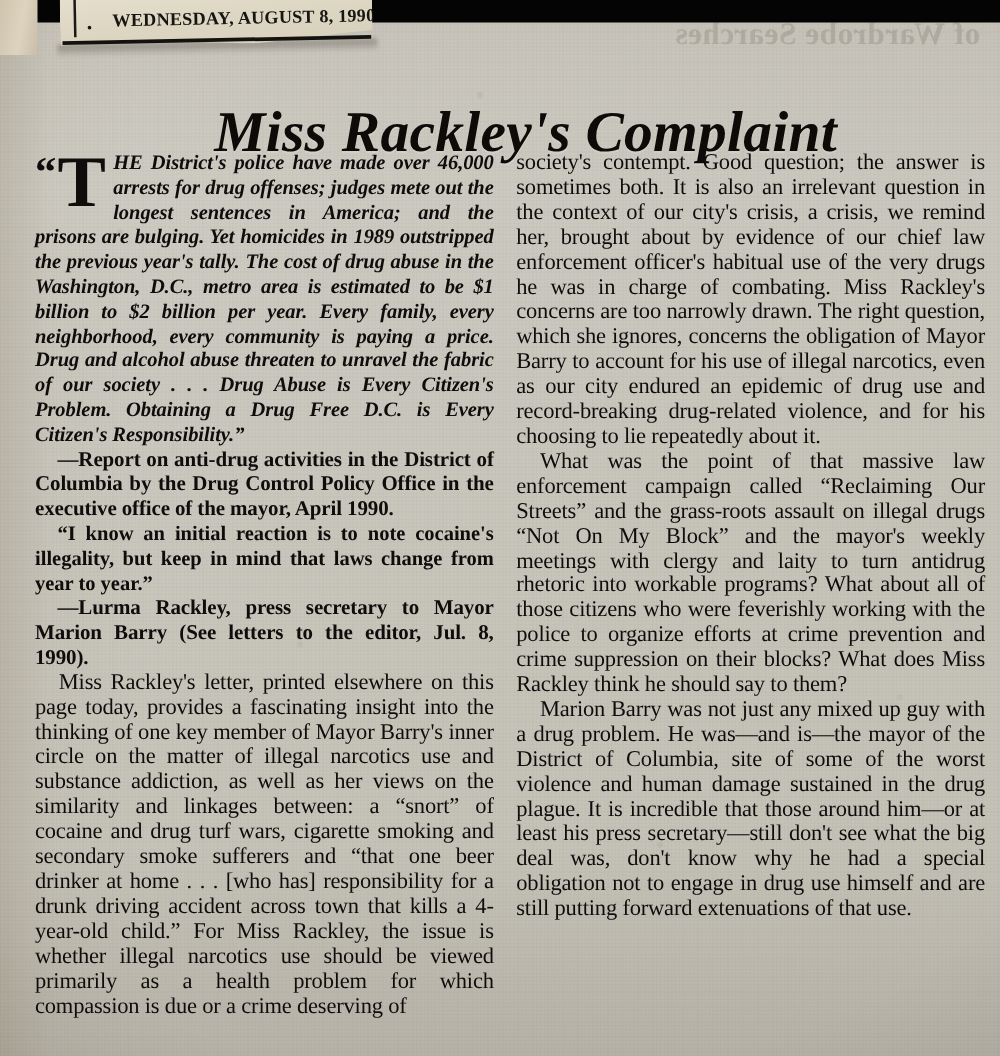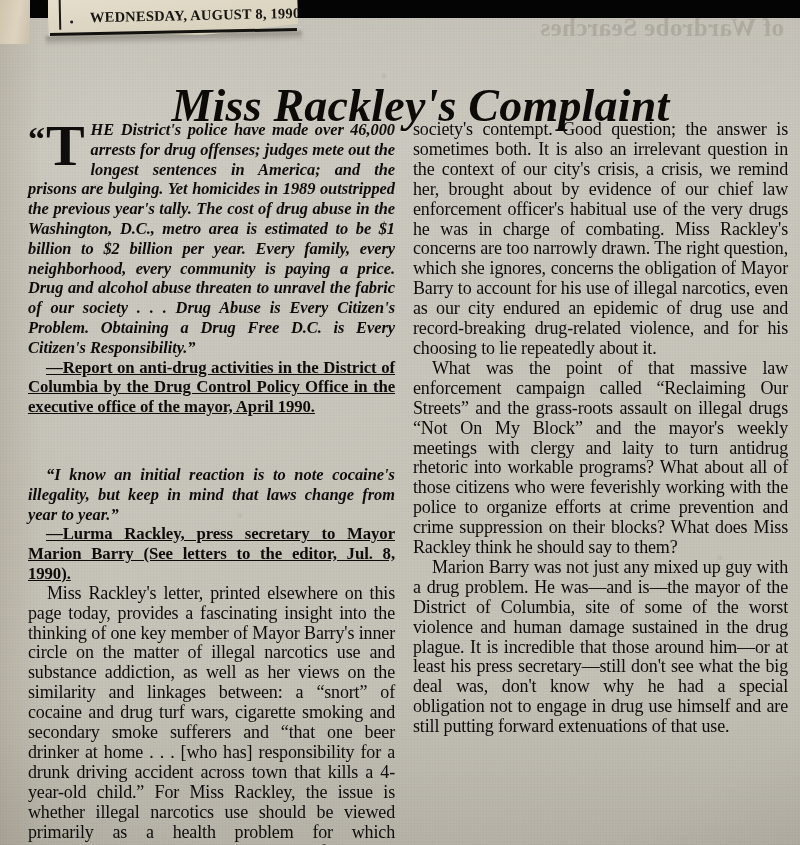--- a/index.html
+++ b/index.html
@@ -230,29 +230,26 @@
     line-height: 47px;
     color: #121110;
   }
 
   .attrib {
     font-weight: 700;
     font-size: 16.8px;
     line-height: 19.8px;
     text-indent: 18px;
     letter-spacing: -.1px;
-    text-decoration: underline;
   }
   .quote-sm {
-    font-style: italic;
     font-weight: 600;
     font-size: 16.4px;
     line-height: 19.8px;
     text-indent: 18px;
-    margin-top: 48px;
   }
   .body {
     text-indent: 19px;
     font-size: 18px;
     line-height: 19.9px;
     letter-spacing: -.15px;
   }
   .body.no-indent { text-indent: 0; }
 
   

